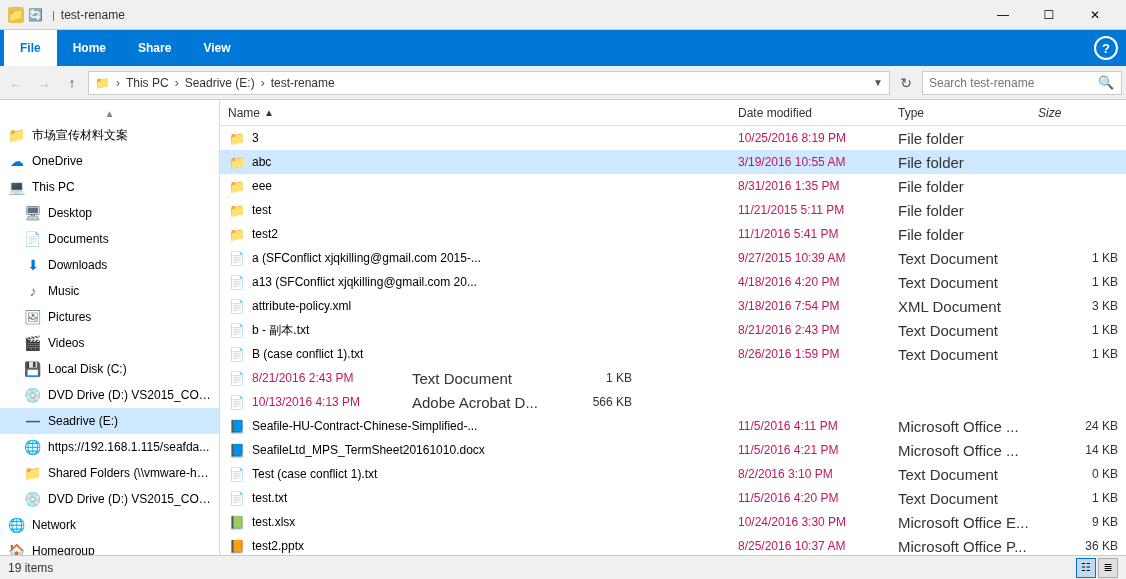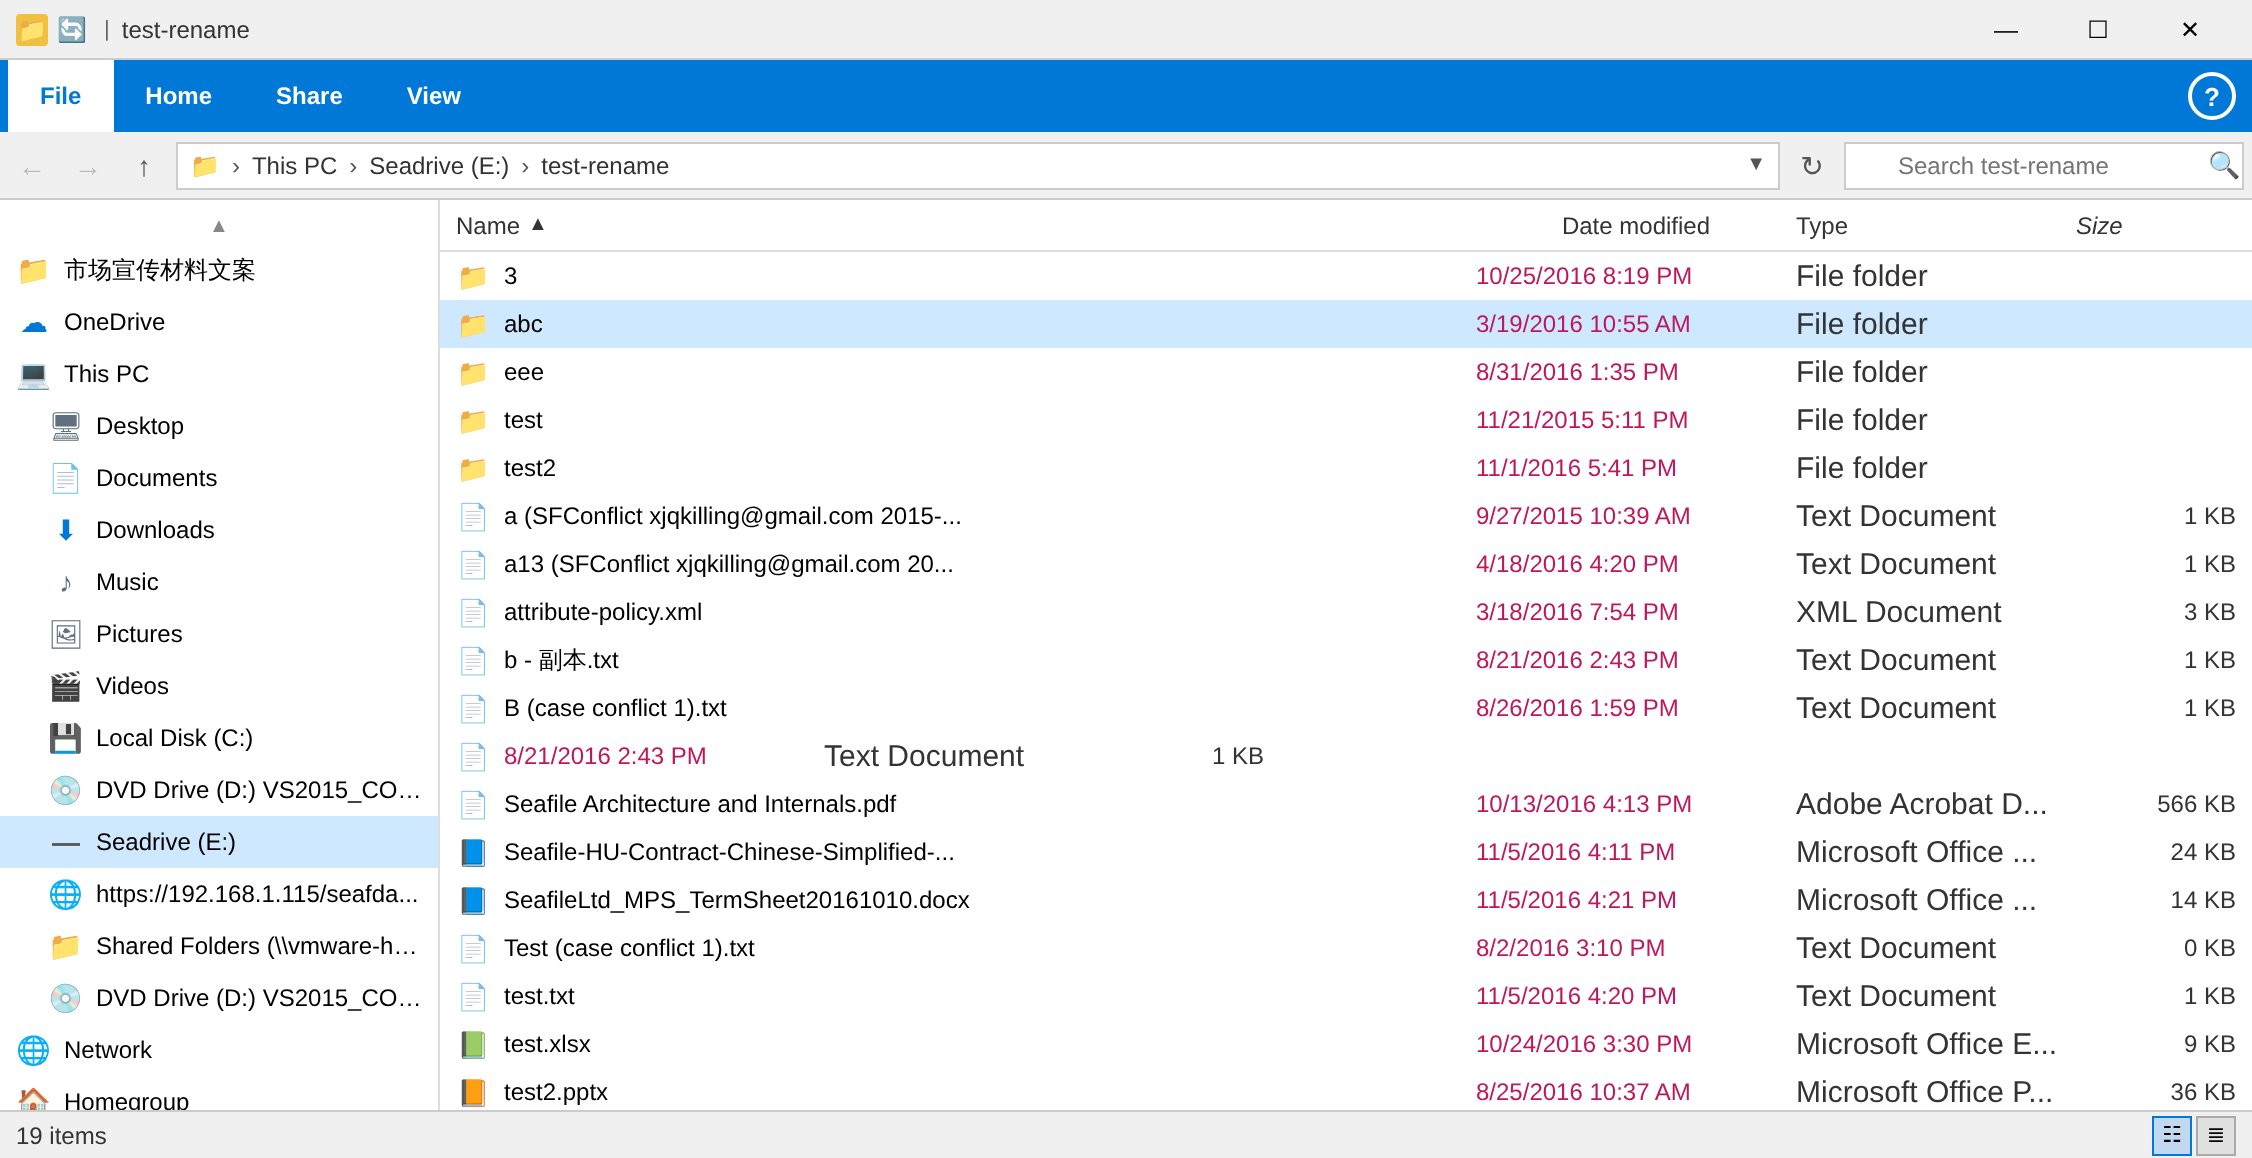--- a/index.html
+++ b/index.html
@@ -122,21 +122,20 @@
       display: flex;
       align-items: center;
       padding: 0 6px;
     }
     .search-box input {
       border: none;
       outline: none;
       font-size: 12px;
       flex: 1;
       background: transparent;
-      margin-left: 20px;
     }
     .search-icon { color: #888; font-size: 13px; }
 
     
     .main-layout {
       display: flex;
       height: calc(579px - 30px - 36px - 34px - 24px);
     }
 
     
@@ -200,21 +199,21 @@
     }
     .col-header {
       display: flex;
       align-items: center;
       font-size: 12px;
       color: #333;
       cursor: pointer;
       user-select: none;
     }
     .col-name { flex: 1; min-width: 280px; }
-    .col-date { width: 160px; justify-content: center; }
+    .col-date { width: 160px; }
     .col-type { width: 140px; }
     .col-size { width: 80px; font-style: italic; }
     .col-sort-arrow { font-size: 10px; margin-left: 4px; }
 
     .file-list {
       flex: 1;
       overflow-y: auto;
       background: white;
     }
     .file-row {
@@ -509,21 +508,20 @@
       <div class="file-size">1 KB</div>
     </div>
         <div class="file-row">
       <div class="file-icon" style="color:#555;">📄</div>
       <div class="file-date">8/21/2016 2:43 PM</div>
       <div class="file-type">Text Document</div>
       <div class="file-size">1 KB</div>
     </div>
         <div class="file-row">
       <div class="file-icon" style="color:#e02020;">📄</div>
-      <div class="file-name">Seafile Architecture and Internals.pdf</div>
       <div class="file-date">10/13/2016 4:13 PM</div>
       <div class="file-type">Adobe Acrobat D...</div>
       <div class="file-size">566 KB</div>
     </div>
         <div class="file-row">
       <div class="file-icon" style="color:#2b5ea7;">📘</div>
       <div class="file-name">Seafile-HU-Contract-Chinese-Simplified-...</div>
       <div class="file-date">11/5/2016 4:11 PM</div>
       <div class="file-type">Microsoft Office ...</div>
       <div class="file-size">24 KB</div>

